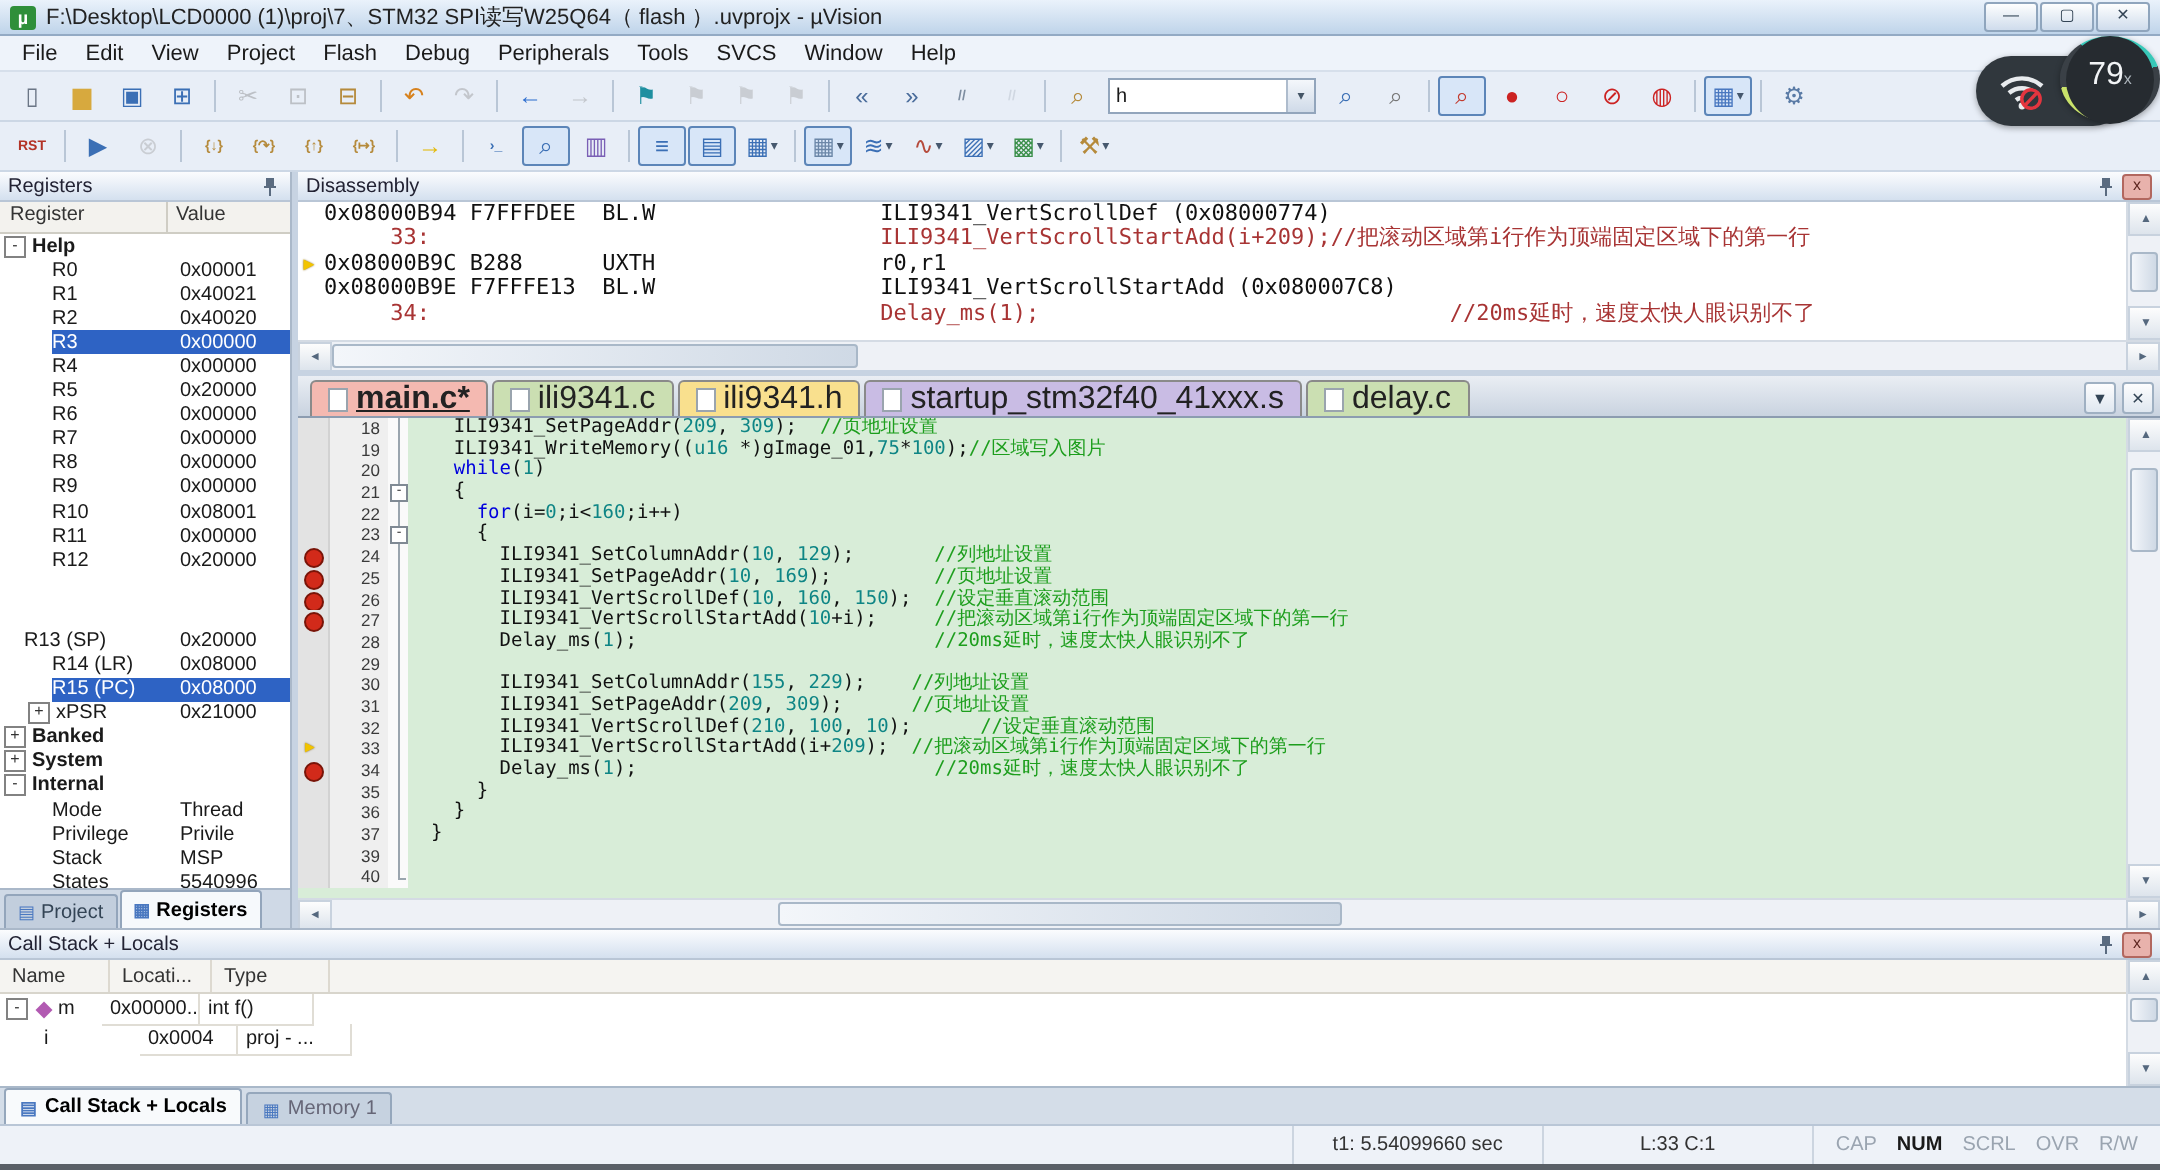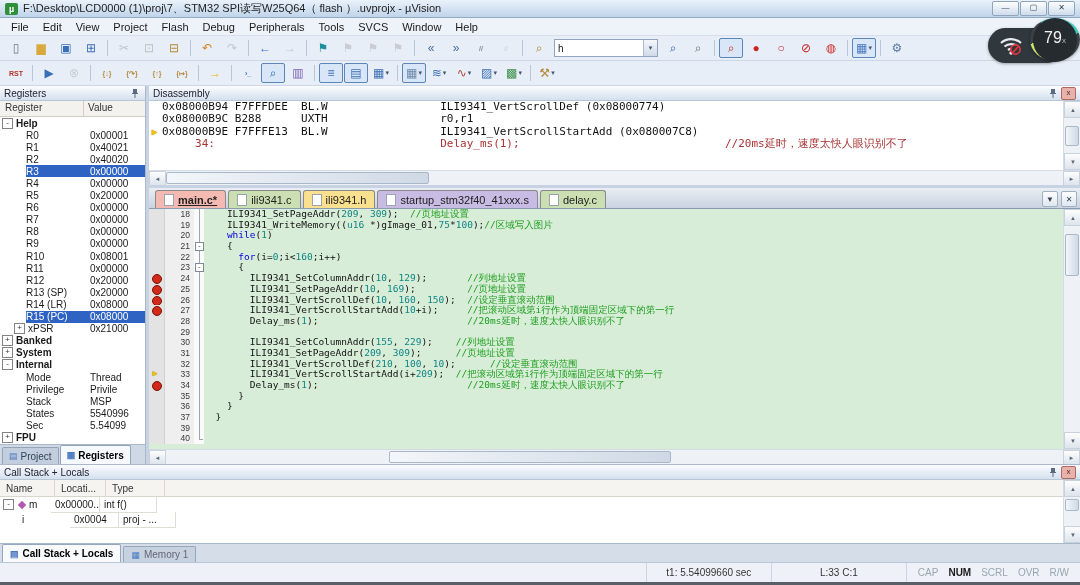--- a/index.html
+++ b/index.html
@@ -73,21 +73,21 @@
   .dmrow{height:12.4px;position:relative;}
   .dcur{position:absolute;left:1px;top:1px;font-size:9px;color:#f2c400;text-shadow:0 0 1px #7c5c00;}
   .disasm-lines{flex:1;min-width:0;overflow:hidden;font-family:"DejaVu Sans Mono",monospace;font-size:11px;}
   .dline{height:12.4px;line-height:12.4px;white-space:pre;color:#111;}
   .dl-src{color:#a83434;}
   .dl-current{background:#ffff00;}
   
   .editor{flex:1;display:flex;flex-direction:column;min-height:0;background:#d8edd8;}
   .edtabs{height:20px;flex:none;display:flex;align-items:flex-end;gap:2px;padding-left:6px;position:relative;
     background:linear-gradient(#eaeef4,#c9d3e0);border-bottom:1px solid #8c9cb0;}
-  .edtab{height:17px;display:flex;align-items:center;gap:4px;padding:0 8px;font-size:11px;
+  .edtab{height:17px;display:flex;align-items:center;gap:4px;padding:0 8px;font-size:16px;
     border:1px solid #8a8a8a;border-bottom:none;border-radius:3px 3px 0 0;color:#222;}
   .edtab.active .edlabel{font-weight:bold;text-decoration:underline;}
   .docicon{width:8px;height:10px;background:#fff;border:1px solid #9aa4ae;flex:none;}
   .edtab-btns{position:absolute;right:3px;top:3px;display:flex;gap:3px;}
   .smallbtn{width:14px;height:14px;border:1px solid #9fb0c2;background:linear-gradient(#fdfdfe,#dfe7f0);
     font-size:8px;display:flex;align-items:center;justify-content:center;color:#345;border-radius:2px;}
   .edbody{flex:1;display:flex;min-height:0;}
   .codelines{flex:1;min-width:0;overflow:hidden;background:#d8edd8;}
   .codeline{display:flex;height:10.7px;align-items:stretch;}
   .cmargin{width:15px;flex:none;background:#e3e3e3;border-right:1px solid #d2d2d2;position:relative;}
@@ -469,21 +469,21 @@
               <span class="rvalue">0x00000</span>
             </span>
           </div>
           <div class="reg-row" style="padding-left: 14px;">
             <span class="expspace"></span>
             <span class="rowbody">
               <span class="rlabel">R12</span>
               <span class="rvalue">0x20000</span>
             </span>
           </div>
-          <div class="reg-row" style="padding-left: 14px;">
+          <div class="reg-row" style=" margin-top: 28px;">
             <span class="expspace"></span>
             <span class="rowbody">
               <span class="rlabel">R13 (SP)</span>
               <span class="rvalue">0x20000</span>
             </span>
           </div>
           <div class="reg-row" style="padding-left: 14px;">
             <span class="expspace"></span>
             <span class="rowbody">
               <span class="rlabel">R14 (LR)</span>
@@ -604,20 +604,21 @@
               <div class="dmrow"></div>
               <div class="dmrow">
                 <span class="dcur">►</span>
               </div>
               <div class="dmrow"></div>
               <div class="dmrow"></div>
               <div class="dmrow"></div>
             </div>
           <div class="disasm-lines" id="disasm-lines">
               <div class="dline dl-asm">0x08000B94 F7FFFDEE  BL.W                 ILI9341_VertScrollDef (0x08000774)</div>
+              <div class="dline dl-src">     33:                                  ILI9341_VertScrollStartAdd(i+209);//把滚动区域第i行作为顶端固定区域下的第一行</div>
               <div class="dline dl-asm">0x08000B9C B288      UXTH                 r0,r1</div>
               <div class="dline dl-asm">0x08000B9E F7FFFE13  BL.W                 ILI9341_VertScrollStartAdd (0x080007C8)</div>
               <div class="dline dl-src">     34:                                  Delay_ms(1);                               //20ms延时，速度太快人眼识别不了</div>
             </div>
           <div class="vscroll">
             <span class="sbtn">▲</span>
             <span class="sspace"></span>
             <span class="sthumb vthumb" style="height:18px"></span>
             <span class="sspace"></span>
             <span class="sbtn">▼</span>

